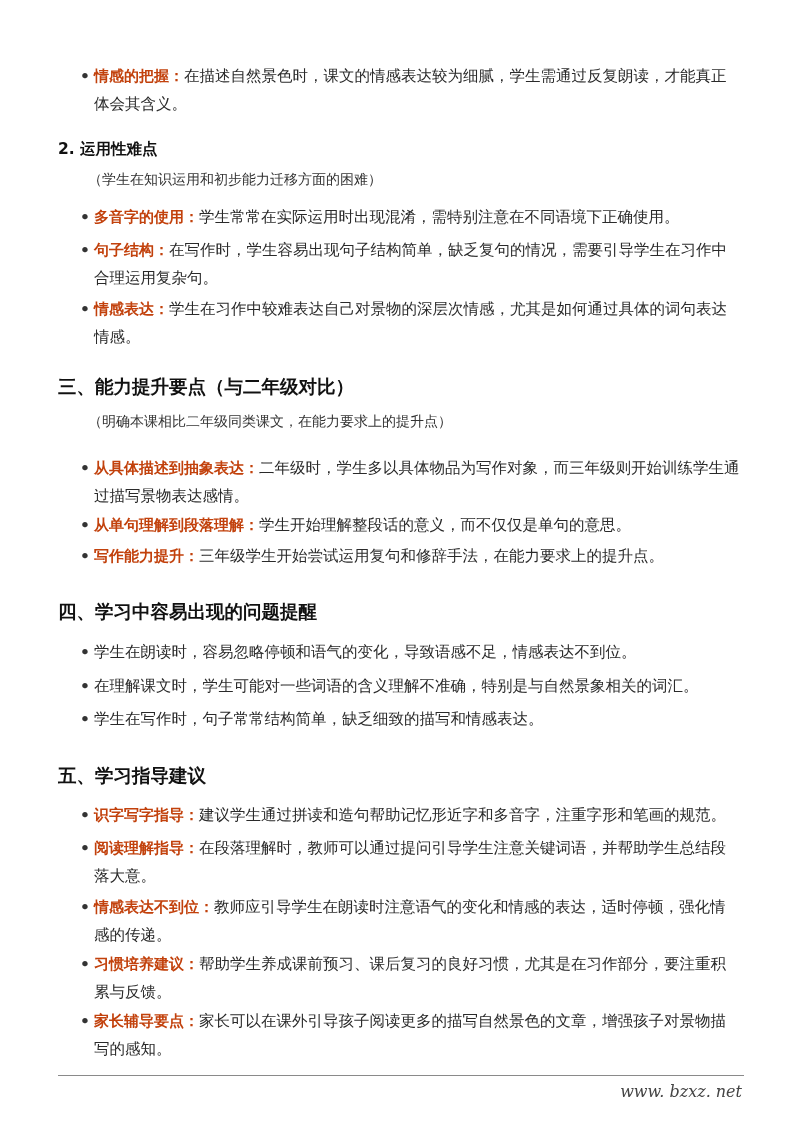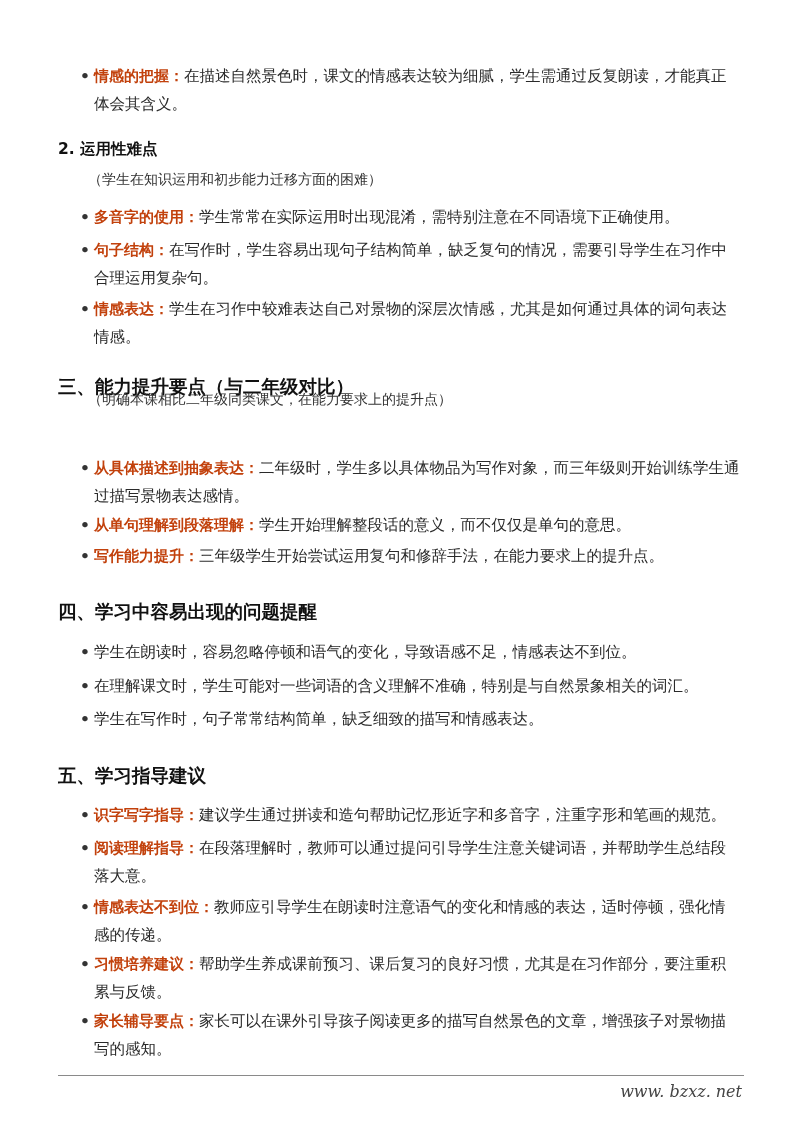--- a/index.html
+++ b/index.html
@@ -43,21 +43,21 @@
     <div class="bullet" style="top:236px;">
       <span class="dot">•</span>
       <span class="txt"><b>句子结构：</b><span>在写作时，学生容易出现句子结构简单，缺乏复句的情况，需要引导学生在习作中合理运用复杂句。</span></span>
     </div>
     <div class="bullet" style="top:295px;">
       <span class="dot">•</span>
       <span class="txt"><b>情感表达：</b><span>学生在习作中较难表达自己对景物的深层次情感，尤其是如何通过具体的词句表达情感。</span></span>
     </div>
 
     <div class="heading" style="top:374px;">三、能力提升要点（与二年级对比）</div>
-    <div class="note" style="top:391px;font-family:Liberation Serif, serif;">（明确本课相比二年级同类课文，在能力要求上的提升点）</div>
+    <div class="note" style="top:413px;font-family:Liberation Serif, serif;">（明确本课相比二年级同类课文，在能力要求上的提升点）</div>
 
     <div class="bullet" style="top:454px;">
       <span class="dot">•</span>
       <span class="txt"><b>从具体描述到抽象表达：</b><span>二年级时，学生多以具体物品为写作对象，而三年级则开始训练学生通过描写景物表达感情。</span></span>
     </div>
     <div class="bullet" style="top:511px;">
       <span class="dot">•</span>
       <span class="txt"><b>从单句理解到段落理解：</b><span>学生开始理解整段话的意义，而不仅仅是单句的意思。</span></span>
     </div>
     <div class="bullet" style="top:542px;">

